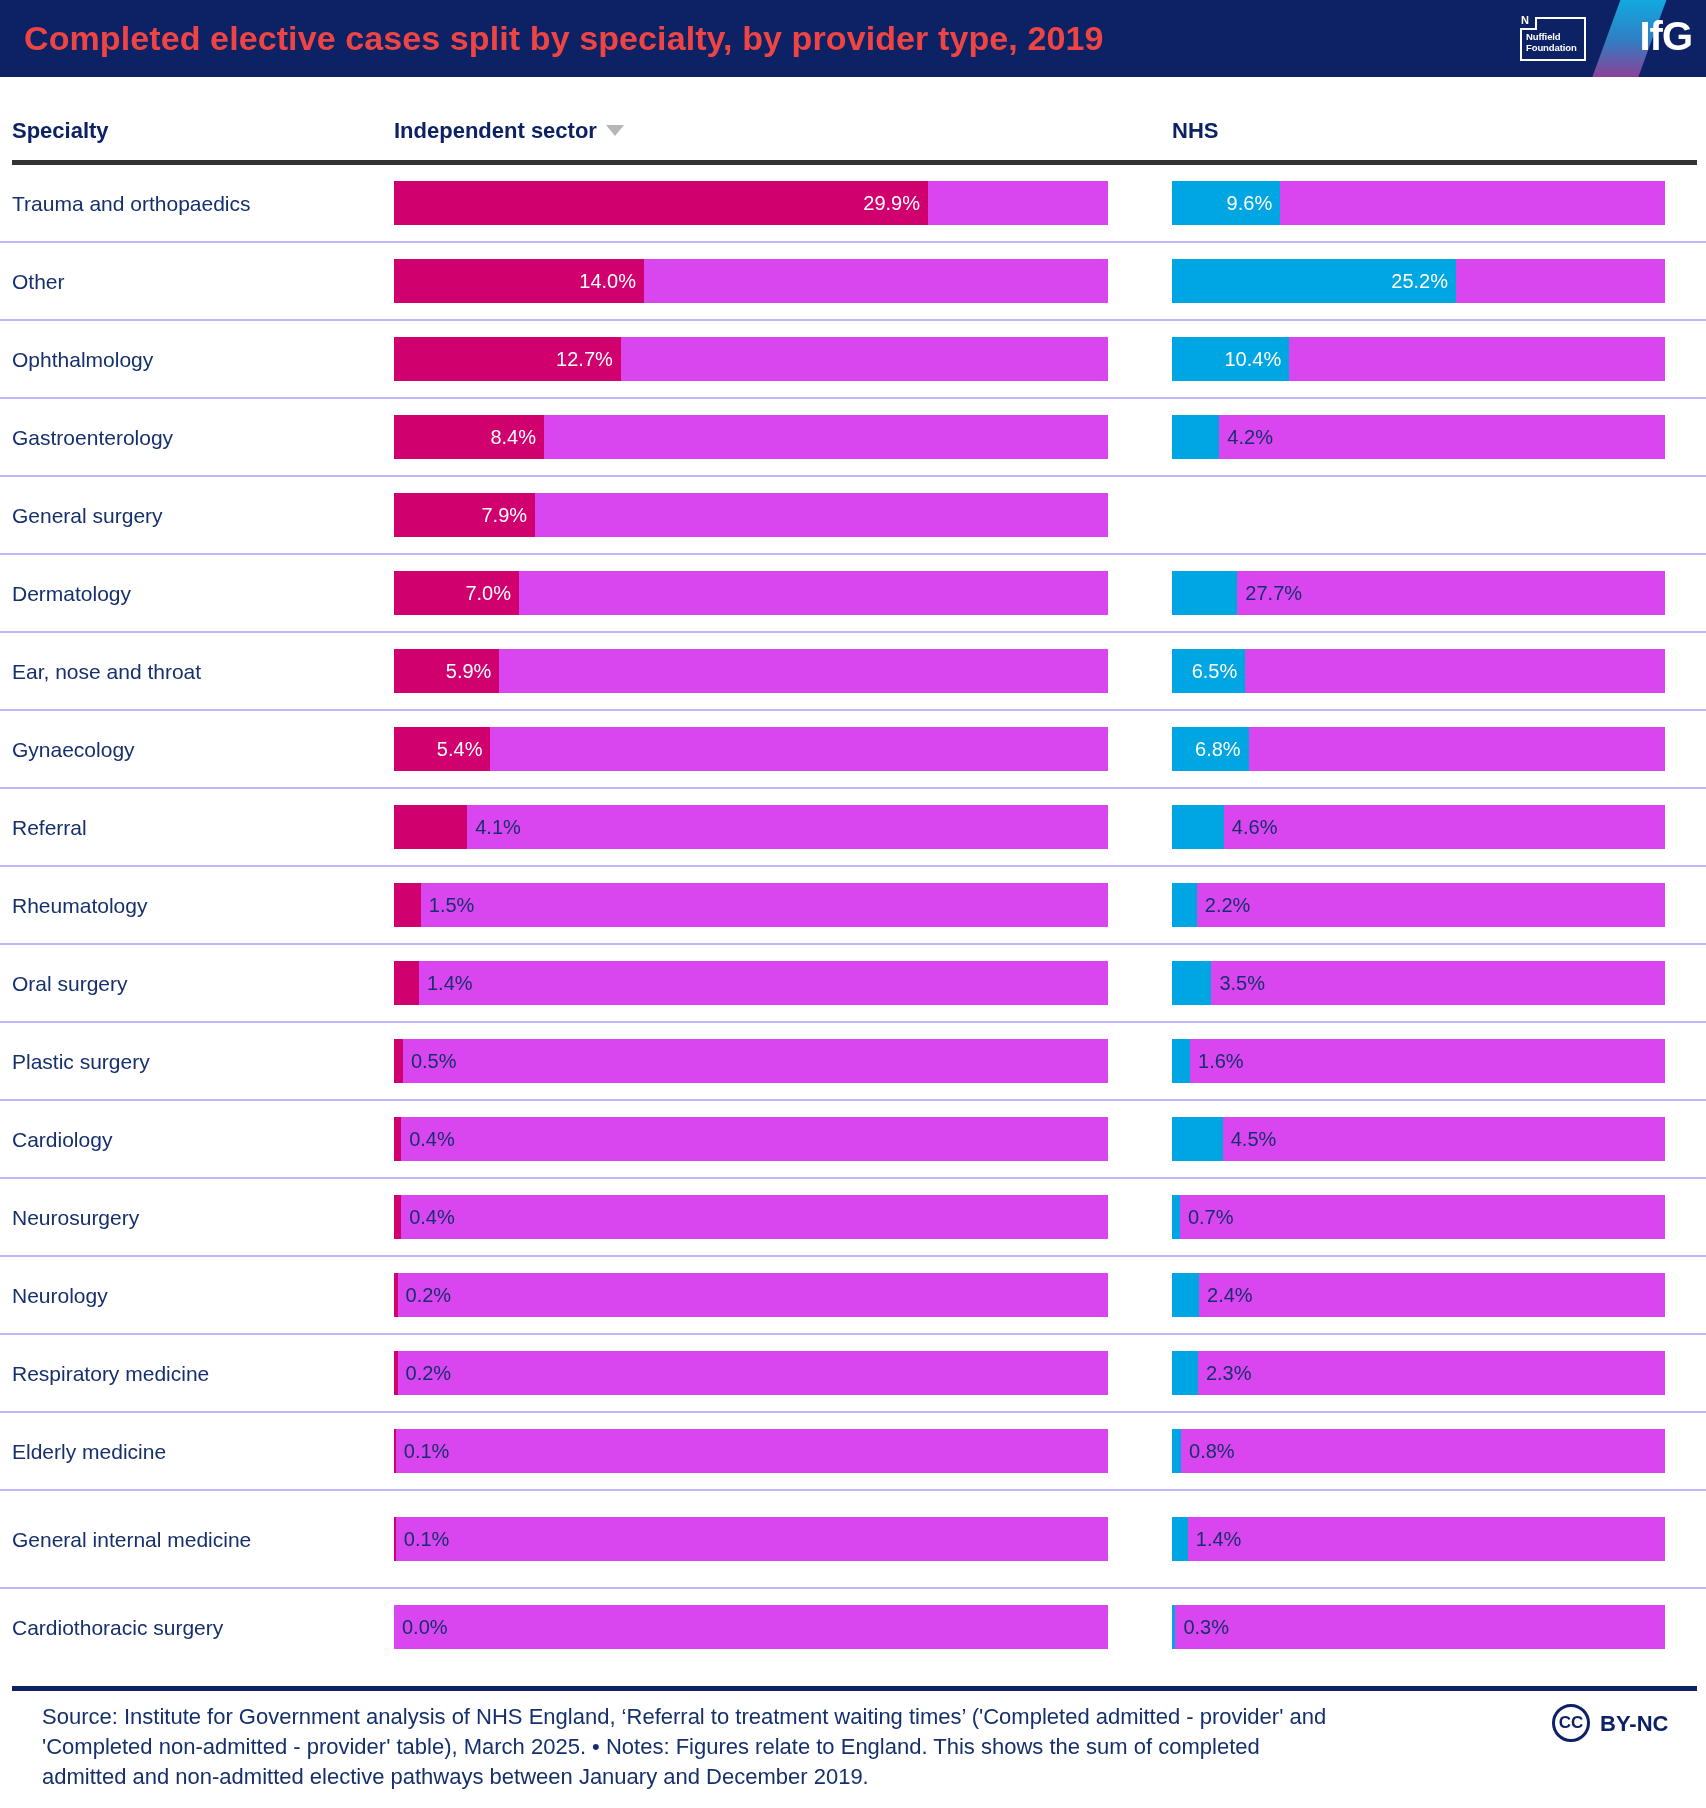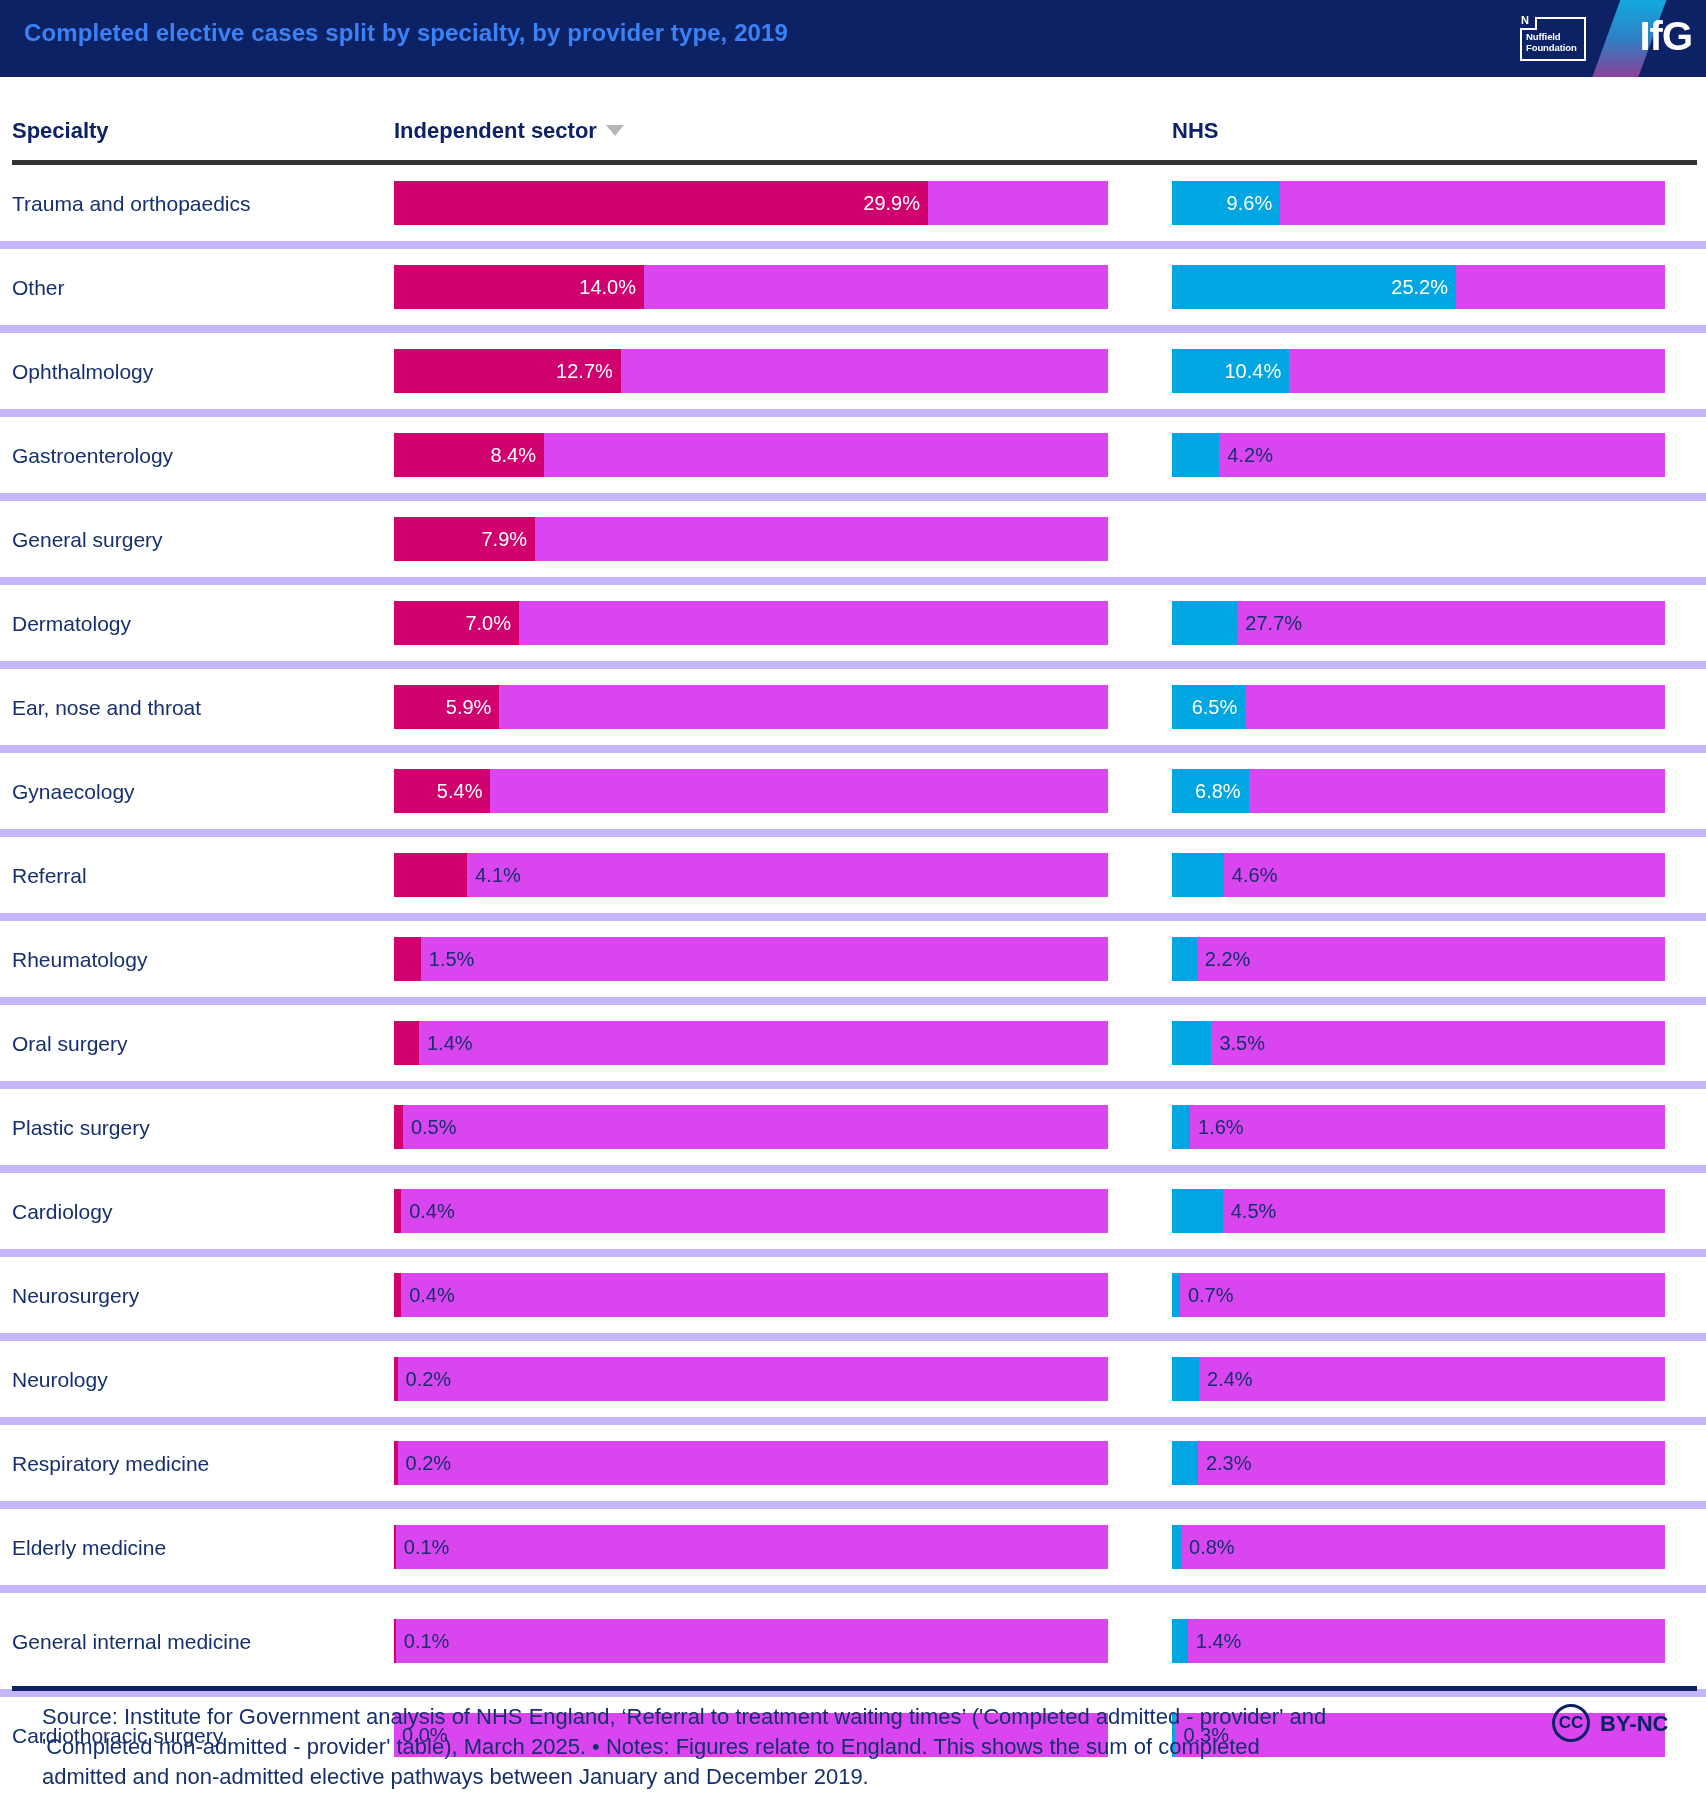--- a/index.html
+++ b/index.html
@@ -8,21 +8,21 @@
     font-family:"Liberation Sans", sans-serif;
     color:#0d2064;overflow:hidden;position:relative;
   }
   
   .topbar{
     position:absolute;left:0;top:0;width:1706px;height:77px;
     background:#0c2265;overflow:hidden;
   }
   .topbar-title{
     position:absolute;left:24px;top:19px;
-    font-size:24px;font-weight:bold;color:#3b82f6;letter-spacing:.1px;
+    font-size:34px;font-weight:bold;color:#ef4444;letter-spacing:.1px;
     white-space:nowrap;
   }
   .brand{
     position:absolute;right:0;top:0;height:77px;width:300px;
   }
   .brand-stripe{
     position:absolute;right:56px;top:-10px;width:46px;height:110px;
     background:linear-gradient(180deg,#0bb4e5 0%,#2f7fc4 45%,#8e3f96 80%,#b0248c 100%);
     transform:skewX(-20deg);
   }
@@ -53,21 +53,21 @@
   .ch-ind{left:394px;}
   .ch-nhs{left:1172px;}
   .sort-tri{
     display:inline-block;margin-left:9px;width:0;height:0;vertical-align:2px;
     border-left:9px solid transparent;border-right:9px solid transparent;border-top:11px solid #b6b6b6;
   }
   .headrule{position:absolute;left:12px;top:160px;width:1685px;height:5px;background:#333333;}
 
   
   #rows{position:absolute;left:0;top:165px;width:1706px;}
-  .row{position:relative;height:76px;border-bottom:8px solid #c4b5fd;}
+  .row{position:relative;height:76px;border-bottom:2px solid #c4b5fd;}
   .row.tall{height:96px;}
   .row:last-child{border-bottom:none;}
   .rlabel{
     position:absolute;left:12px;top:50%;transform:translateY(-50%);
     font-size:21px;color:#15306d;width:370px;line-height:25px;
   }
   .track{
     position:absolute;top:50%;transform:translateY(-50%);
     height:44px;background:#d946ef;
   }

